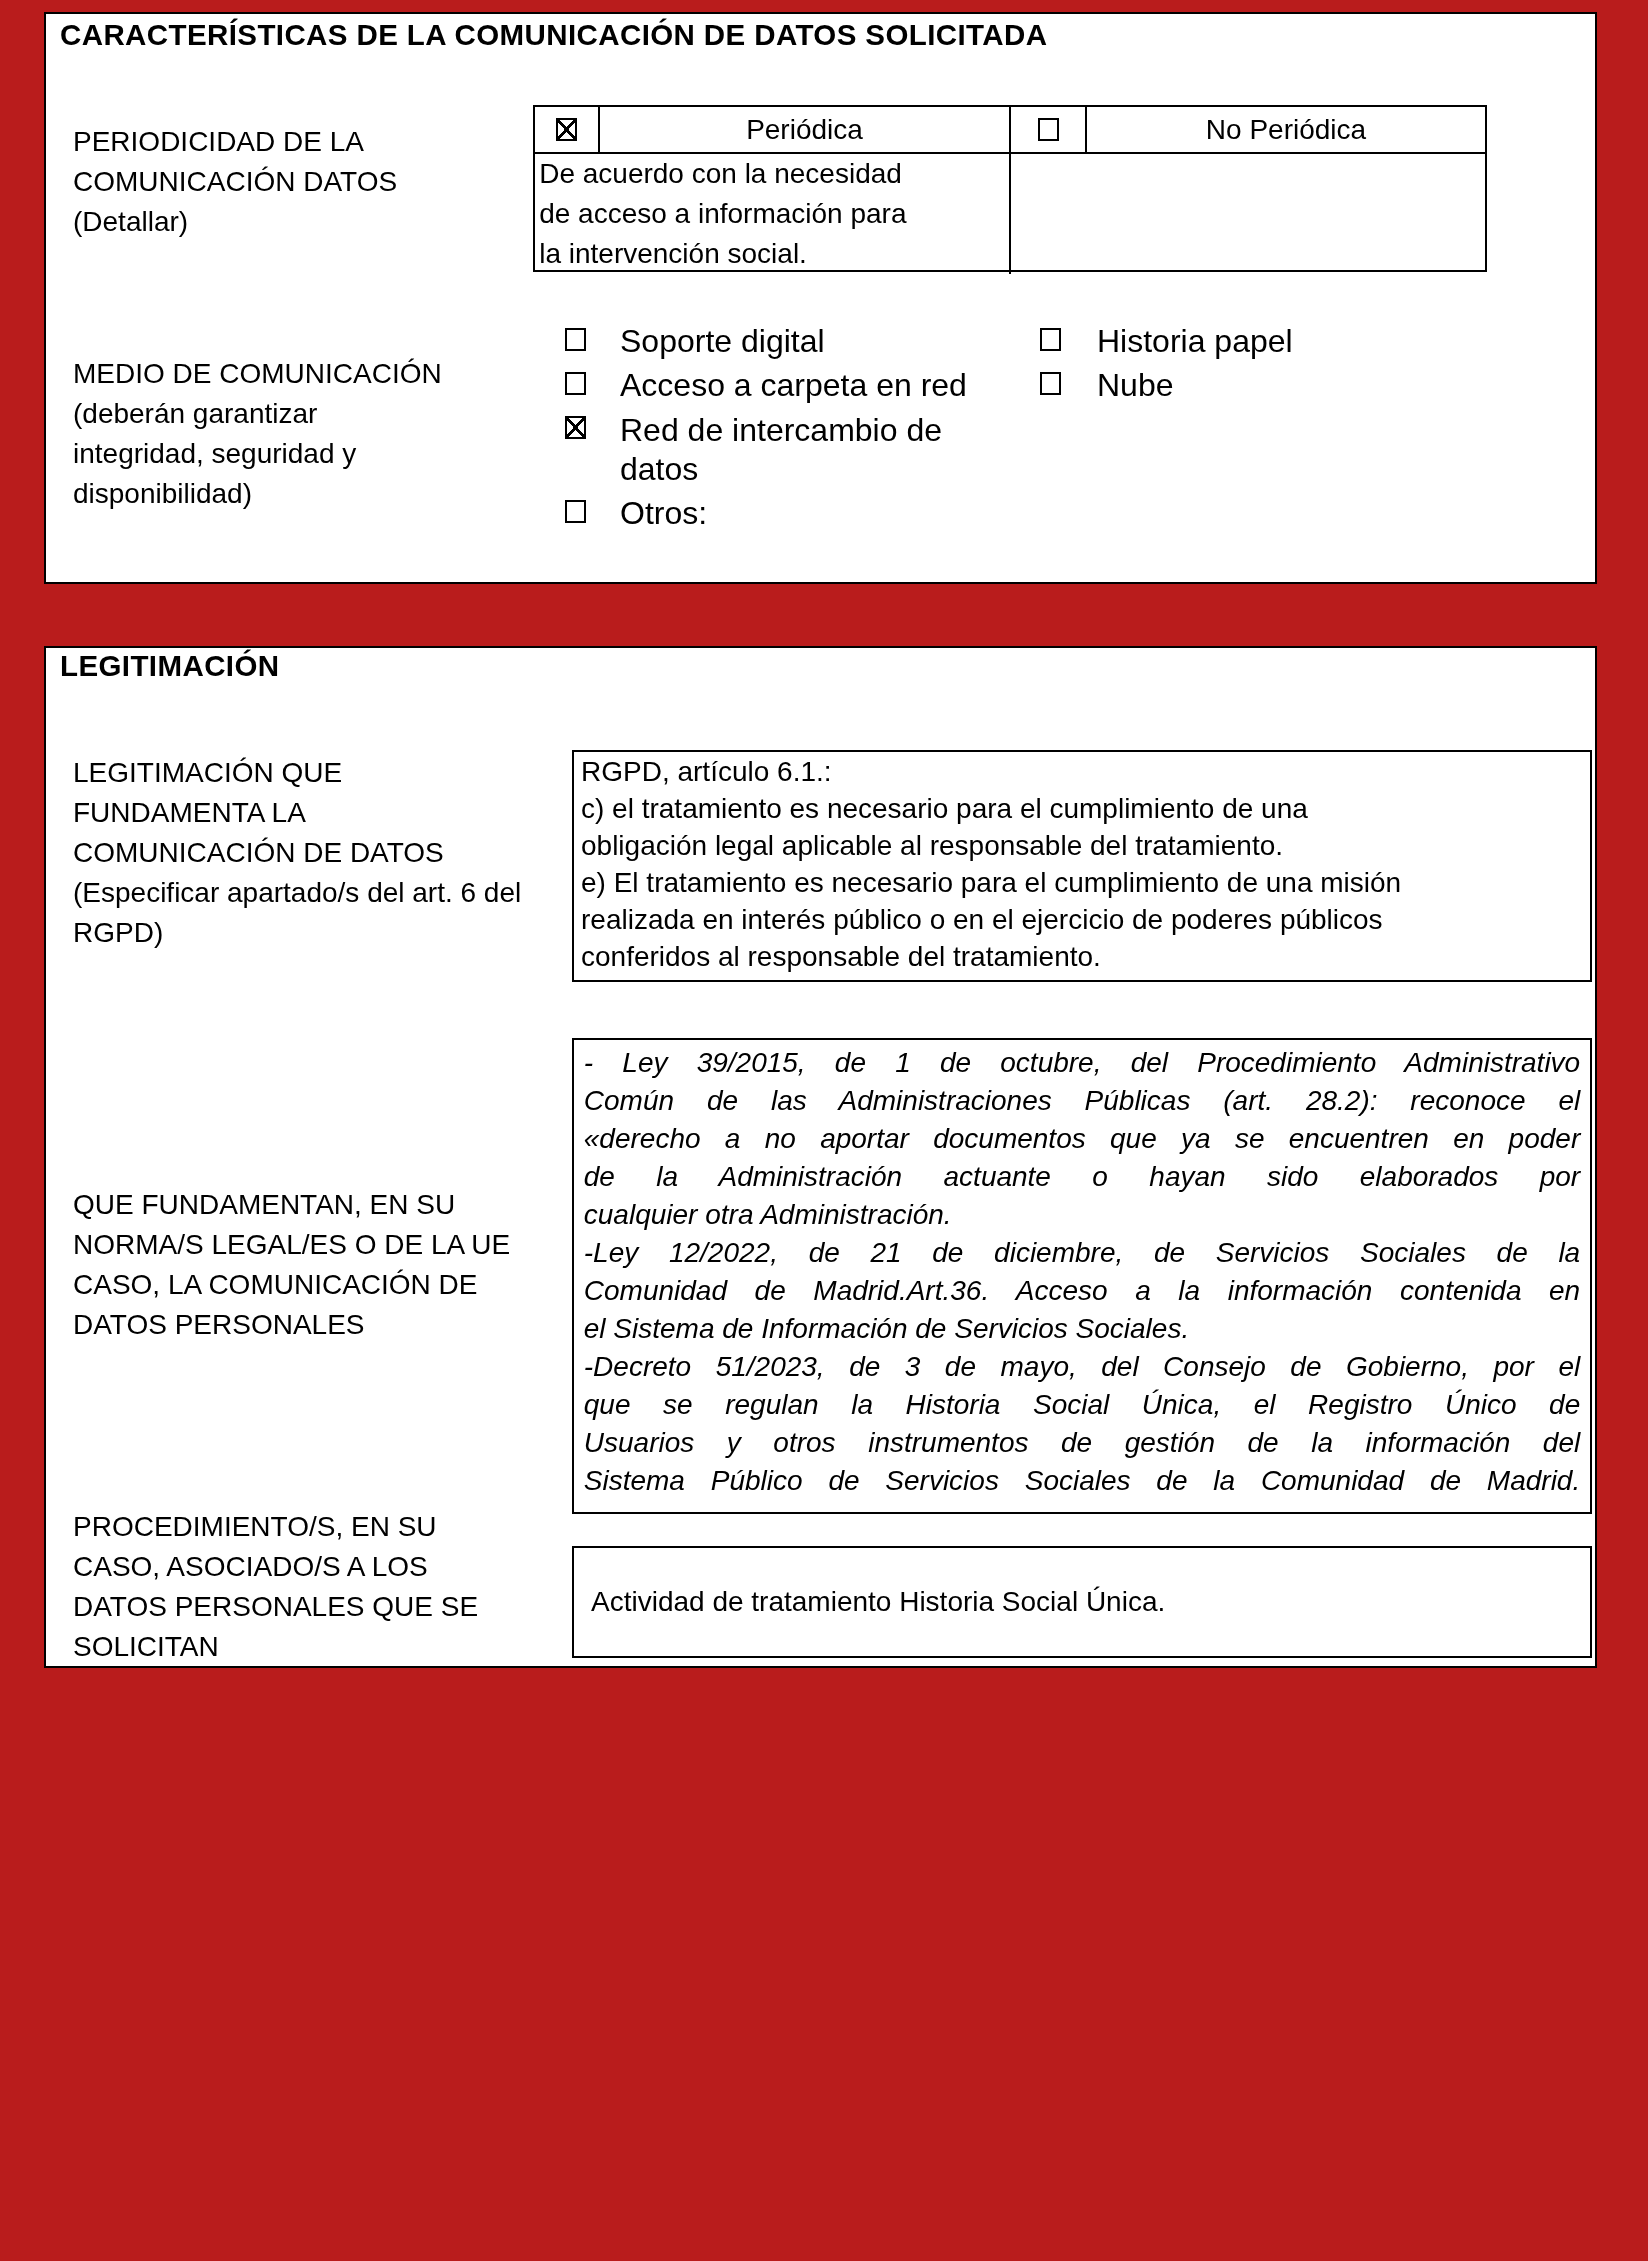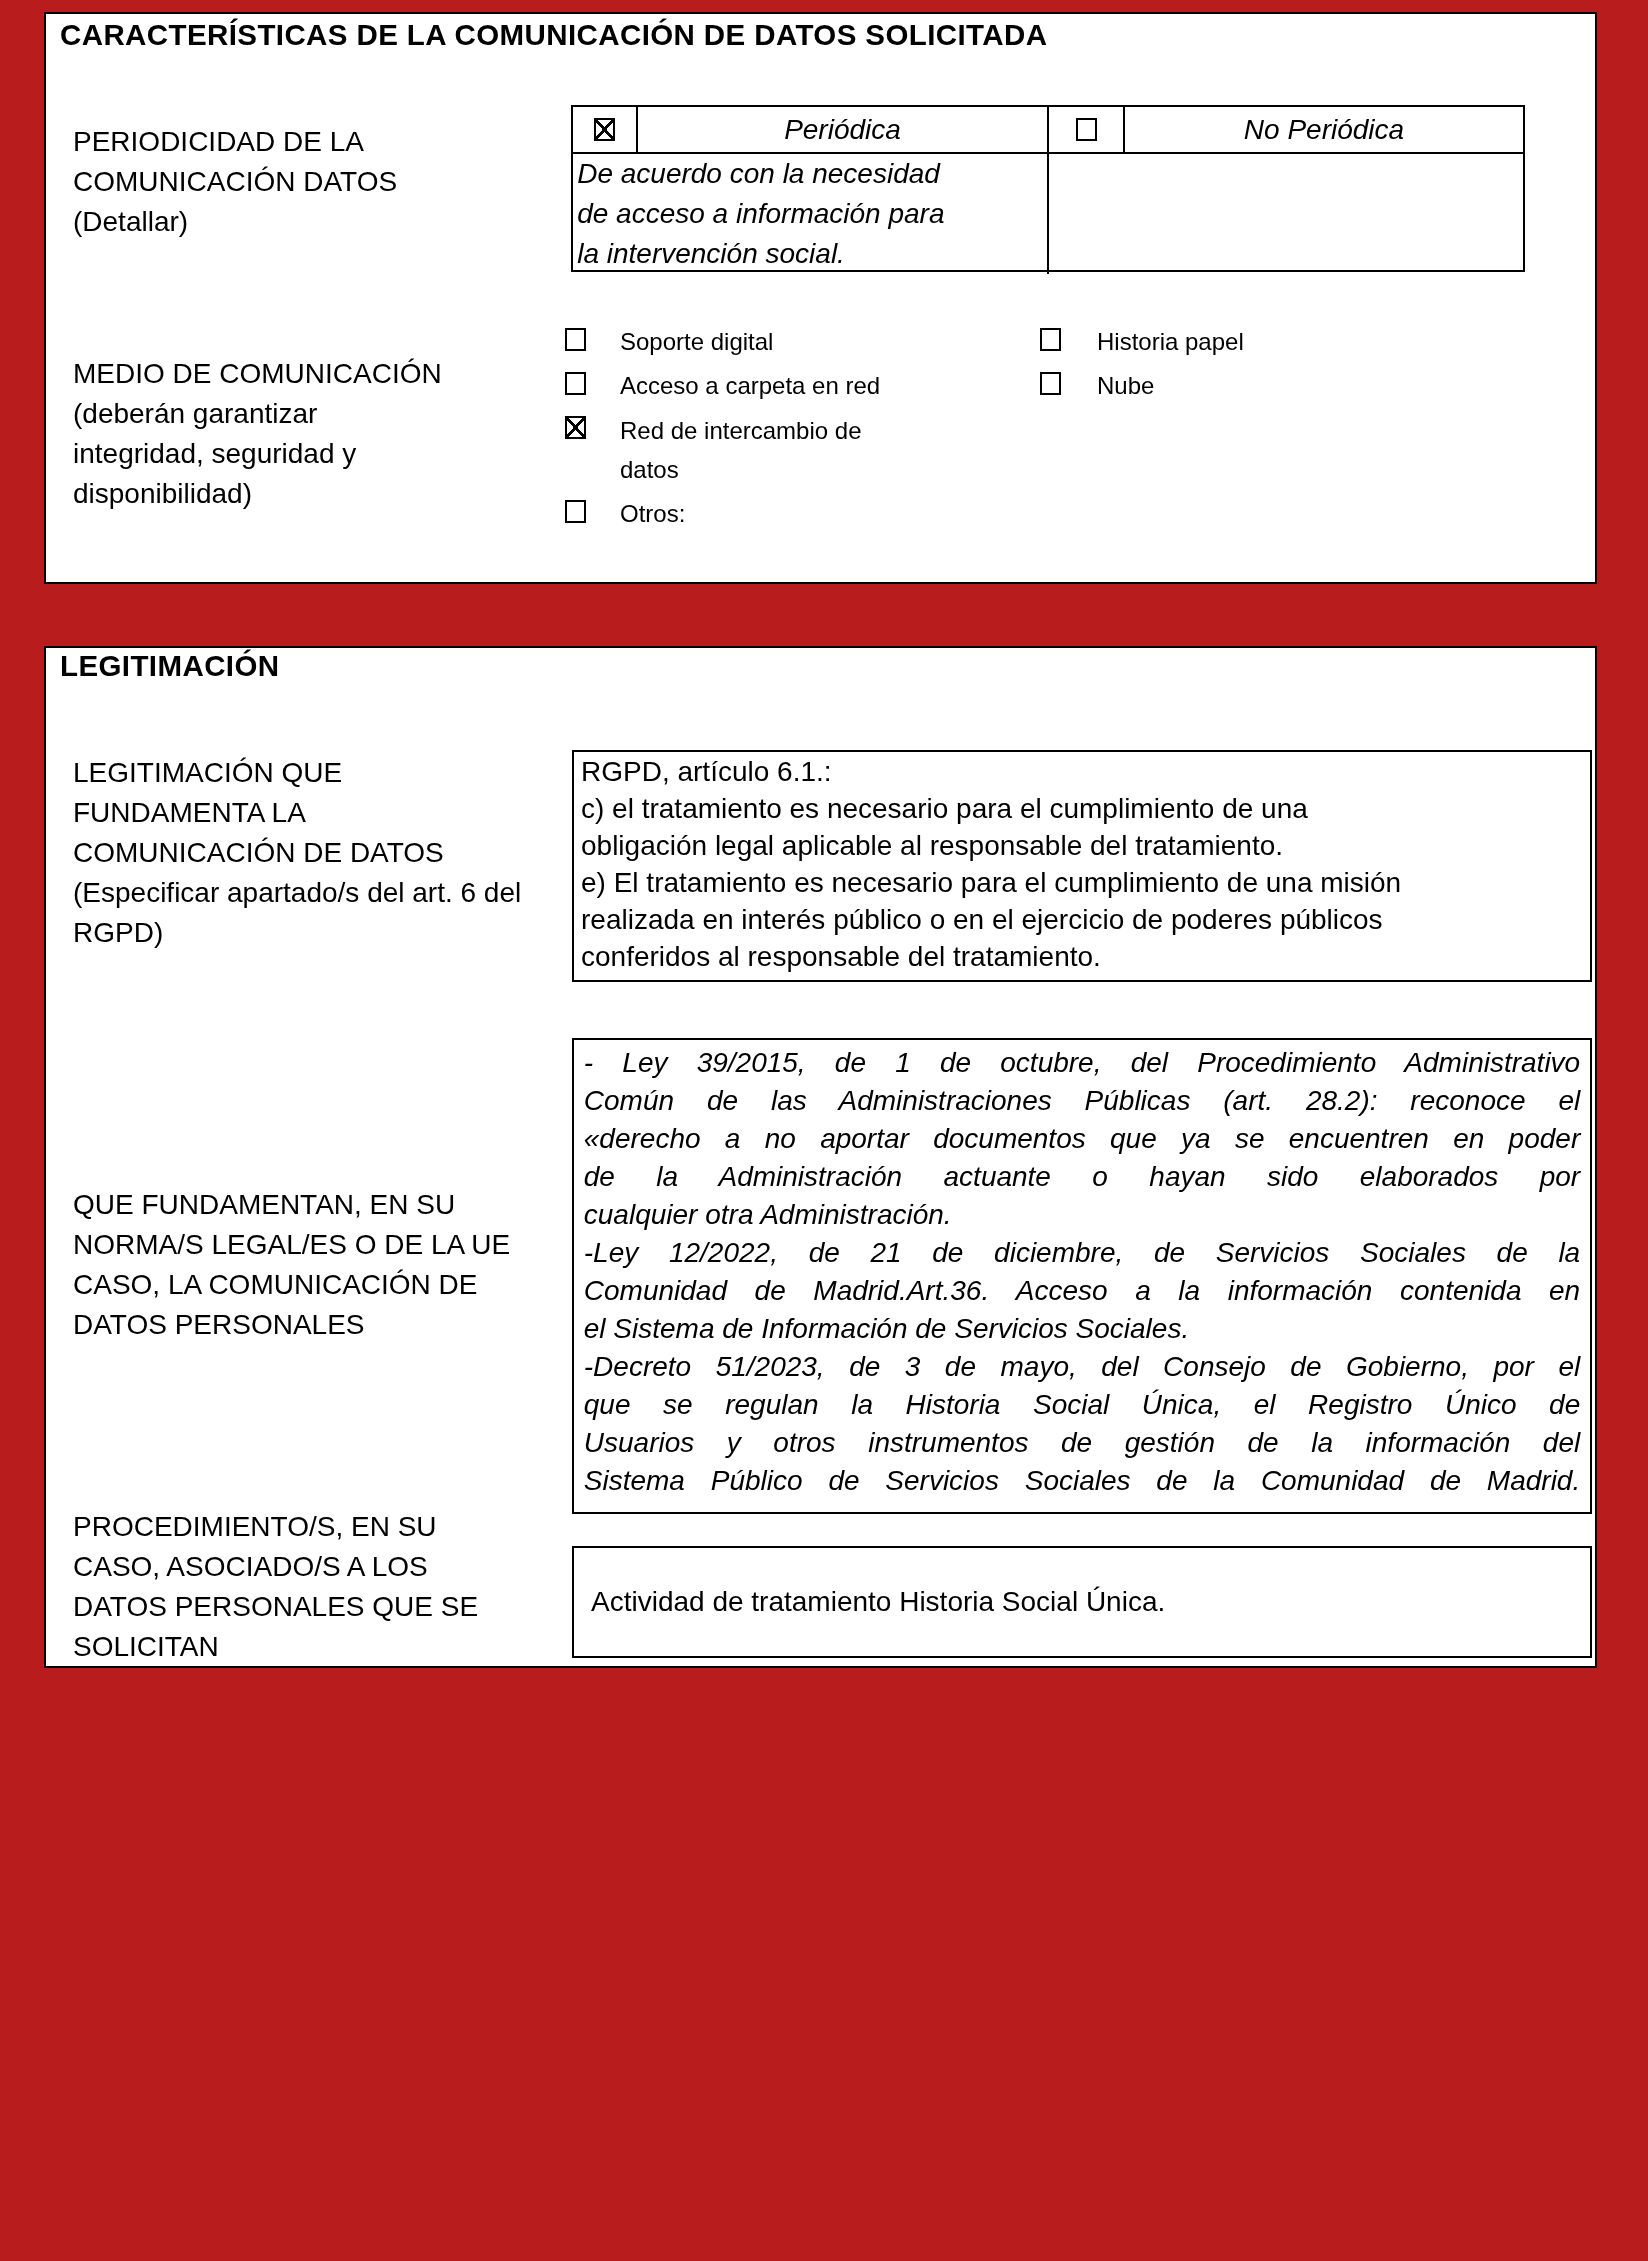--- a/index.html
+++ b/index.html
@@ -43,47 +43,46 @@
   }
   .cb.abs{position:absolute;}
   .cb.checked{
     background-image:
       linear-gradient(to top right, transparent 44%, #000 44%, #000 56%, transparent 56%),
       linear-gradient(to bottom right, transparent 44%, #000 44%, #000 56%, transparent 56%);
   }
   
   .ptable{
     position:absolute;
-    left:525px;top:91px;
+    left:487px;top:91px;
     width:954px;height:167px;
     border:2.8px solid #000;
     box-sizing:border-box;
     display:grid;
     grid-template-columns:63px 411px 76px 1fr;
     grid-template-rows:45px 1fr;
-    font-style:italic;
   }
   .ptable .cell{
     box-sizing:border-box;
     display:flex;align-items:center;justify-content:center;
     font-size:28px;
   }
   .ptable .bl{border-left:2.8px solid #000;}
   .ptable .bt{border-top:2.8px solid #000;}
   .ptable .detail{
     grid-column:1 / 3;
     display:block;
     padding:0 0 0 4.2px;
     font-size:28px;line-height:40px;
   }
   .ptable .empty-span{grid-column:3 / 5;}
   
   .opt-text{
     position:absolute;
-    font-size:24px;
+    font-size:32px;
     line-height:39px;
   }
   
   .vbox{
     position:absolute;
     border:2.8px solid #000;
     box-sizing:border-box;
     background:#fff;
     font-size:28px;
   }

